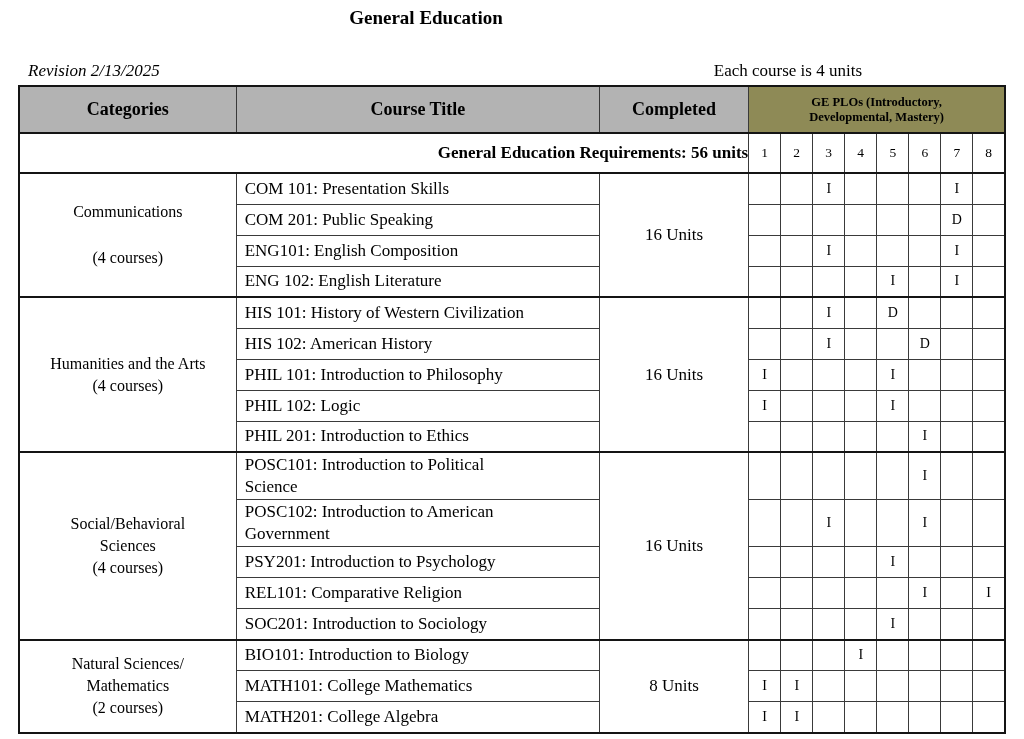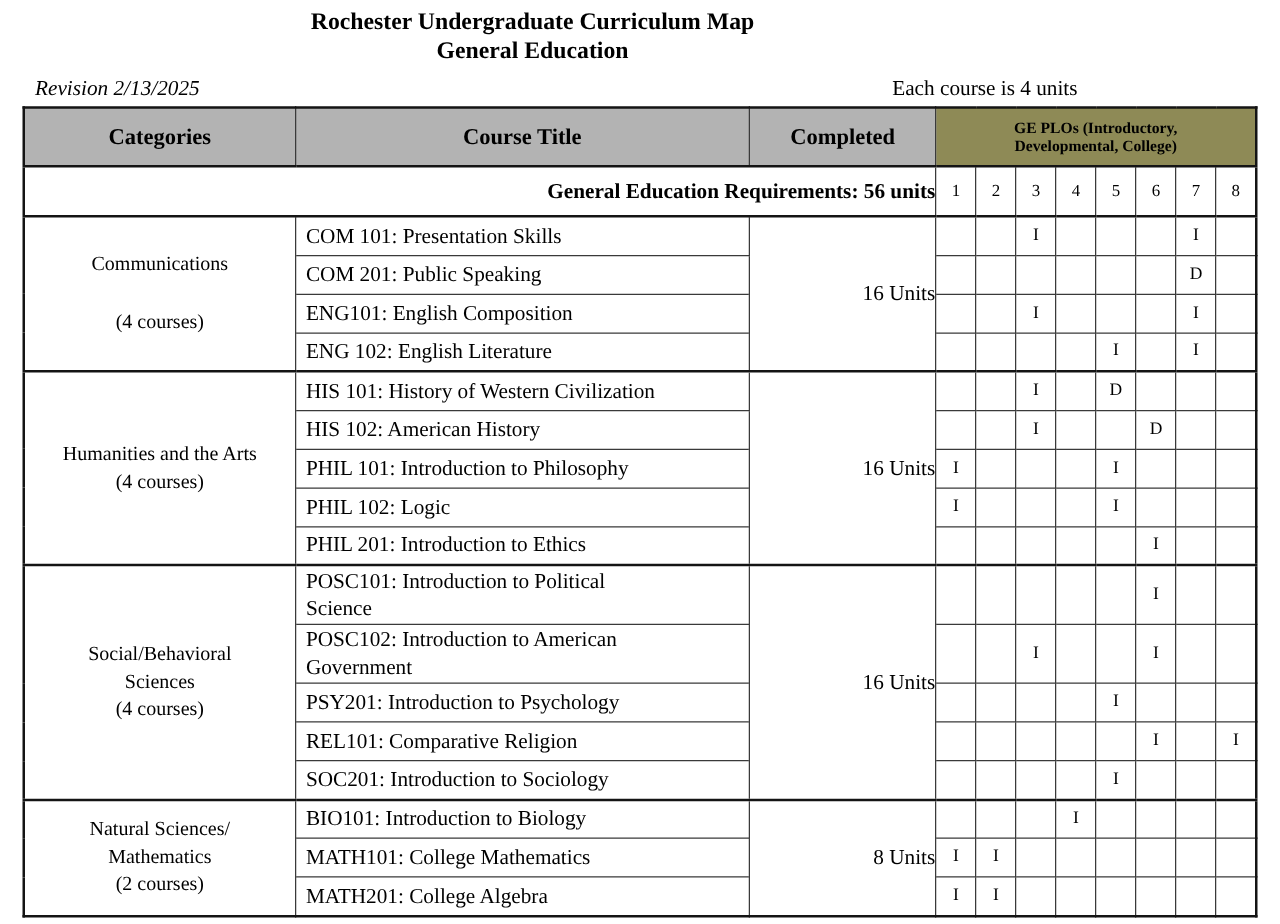--- a/index.html
+++ b/index.html
@@ -30,28 +30,27 @@
   td.req-label{font-weight:bold;font-size:17px;text-align:right;}
   td.plo-num{text-align:center;font-size:13.5px;}
   tr.section-start td{border-top:2px solid #141414;}
   tr.course-row{height:31px;}
   tr.course-row.tall{height:46px;}
   td.cat-cell{text-align:center;font-size:16px;line-height:22px;}
   .cat-inner{display:flex;flex-direction:column;align-items:center;justify-content:center;}
   .cat-inner.spaced .cat-count{margin-top:24px;}
   td.course-cell{font-size:17px;padding:1px 6px 1px 8px;line-height:22px;text-align:left;}
   td.course-cell.wrap{padding-right:72px;}
-  td.completed-cell{text-align:right;font-size:17px;}
+  td.completed-cell{text-align:center;font-size:17px;}
   td.plo-cell{text-align:center;font-size:14px;}
 </style>
 </head>
 <body>
 
 <div class="top-titles">
-  <div>Rochester Undergraduate Curriculum Map</div>
   <div>General Education</div>
 </div>
 <div class="revision">Revision 2/13/2025</div>
 <div class="units-note">Each course is 4 units</div>
 
 <table class="curriculum">
   <colgroup>
     <col class="c-cat">
       <col class="c-title">
       <col class="c-comp">
@@ -64,21 +63,21 @@
       <col class="c-plo">
       <col class="c-plo">
   </colgroup>
   <thead>
     <tr>
       <th>Categories</th>
       <th>Course Title</th>
       <th>Completed</th>
       <th class="plo-head" colspan="8">
         <div>GE PLOs (Introductory,</div>
-        <div>Developmental, College)</div>
+        <div>Developmental, Mastery)</div>
       </th>
     </tr>
   </thead>
   <tbody>
     <tr class="subheader">
       <td class="req-label" colspan="3">General Education Requirements: 56 units</td>
       <td class="plo-num">1</td>
       <td class="plo-num">2</td>
       <td class="plo-num">3</td>
       <td class="plo-num">4</td>

